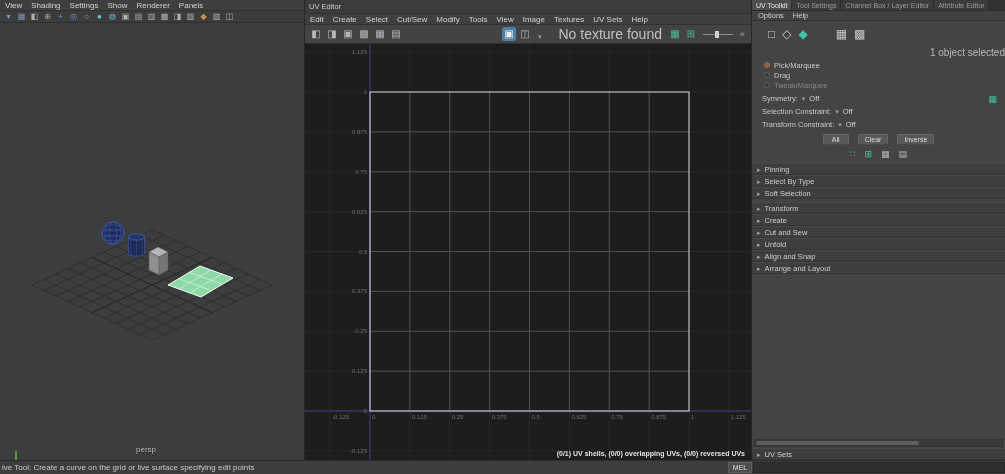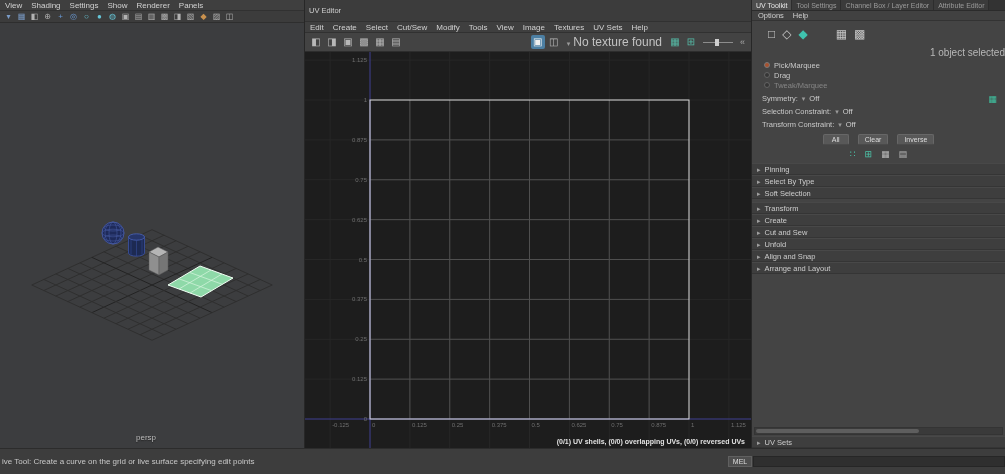--- a/index.html
+++ b/index.html
@@ -15,26 +15,26 @@
 
   
   .viewport-panel{width:305px;display:flex;flex-direction:column;background:#3c3d3f;border-right:1px solid #272727}
   .vp-toolbar{height:12px;display:flex;align-items:center;gap:2px;padding:0 3px;background:#3c3c3c;border-bottom:1px solid #2e2e2e}
   .vp-icon{width:11px;height:10px;font-size:8px;line-height:10px}
   .viewport{flex:1;position:relative;background:#3c3d3f;overflow:hidden}
   .persp-label{position:absolute;left:0;right:12px;bottom:6px;text-align:center;font-size:8px;color:#bcbcbc;text-shadow:0 1px 1px #222}
 
   
   .uv-panel{width:447px;display:flex;flex-direction:column;background:#434343;border-right:1px solid #272727}
-  .uv-titlebar{height:22px;display:flex;align-items:center;padding:0 4px;background:#3c3c3c;border-bottom:1px solid #313131;font-size:7.5px;color:#cfcfcf}
+  .uv-titlebar{height:14px;display:flex;align-items:center;padding:0 4px;background:#3c3c3c;border-bottom:1px solid #313131;font-size:7.5px;color:#cfcfcf}
   .uv-toolbar{height:19px;display:flex;align-items:center;gap:2px;padding:0 4px;background:#434343;border-bottom:1px solid #2d2d2d}
   .uv-icon{width:14px;height:14px;font-size:10px;line-height:14px;text-align:center;color:#b8b8b8;border-radius:2px}
   .uv-icon.active{background:#4c7fa3;color:#f0f0f0}
   .flex-sp{flex:1}
-  .texture-dd{display:flex;align-items:center;gap:3px;font-size:12px;color:#c2c2c2;padding:0 4px}
+  .texture-dd{display:flex;align-items:center;gap:17px;font-size:14px;color:#c2c2c2;padding:0 4px}
   .caret::before{content:"▾";font-size:7px;color:#9a9a9a}
   .slider{position:relative;width:30px;height:14px;margin:0 3px}
   .slider::before{content:"";position:absolute;left:0;right:0;top:7px;height:1px;background:#8d8d8d}
   .slider-thumb{position:absolute;left:12px;top:4px;width:4px;height:7px;background:#cfcfcf}
   .chevrons{font-size:9px;color:#a8a8a8;padding:0 2px}
   .chevrons::before{content:"«"}
   .uv-canvas{flex:1;position:relative;background:#1d1d1d;overflow:hidden}
   .uv-canvas svg{position:absolute;left:0;top:0}
   .uv-status{position:absolute;right:6px;bottom:3px;font-size:7px;font-weight:bold;color:#e2e2e2}
 
@@ -63,21 +63,21 @@
   .mini-icon{font-size:9px;line-height:10px;color:#b8b8b8}
   .sections{margin-top:0}
   .section{height:12px;display:flex;align-items:center;gap:4px;padding-left:5px;background:#3e3e3e;border-top:1px solid #484848;border-bottom:1px solid #353535;font-size:7.5px;color:#cccccc}
   .arrow::before{content:"▸";font-size:7px;color:#9e9e9e}
   .group-gap{height:3px}
   .tk-spacer{flex:1}
   .h-scrollbar{height:8px;margin:0 2px 1px 2px;background:#3a3a3a;border:1px solid #343434;position:relative}
   .h-thumb{position:absolute;left:1px;top:1px;height:4px;width:66%;background:#5e5e5e;border-radius:2px}
 
   
-  .statusbar{height:26px;display:flex;align-items:center;background:#3d3d3d;border-top:1px solid #2c2c2c;font-size:8px;color:#c8c8c8}
+  .statusbar{height:14px;display:flex;align-items:center;background:#3d3d3d;border-top:1px solid #2c2c2c;font-size:8px;color:#c8c8c8}
   .help-text{flex:1;padding-left:2px;white-space:nowrap;overflow:hidden}
   .mel-btn{width:24px;height:11px;background:#4e4e4e;border:1px solid #606060;font-size:7px;line-height:9px;color:#ddd;text-align:center;margin-right:1px}
   .cmd-input{width:252px;height:11px;background:#2f2f2f;border:1px solid #262626}
 </style>
 </head>
 <body>
 
 <div class="app">
   <div class="main">
 

